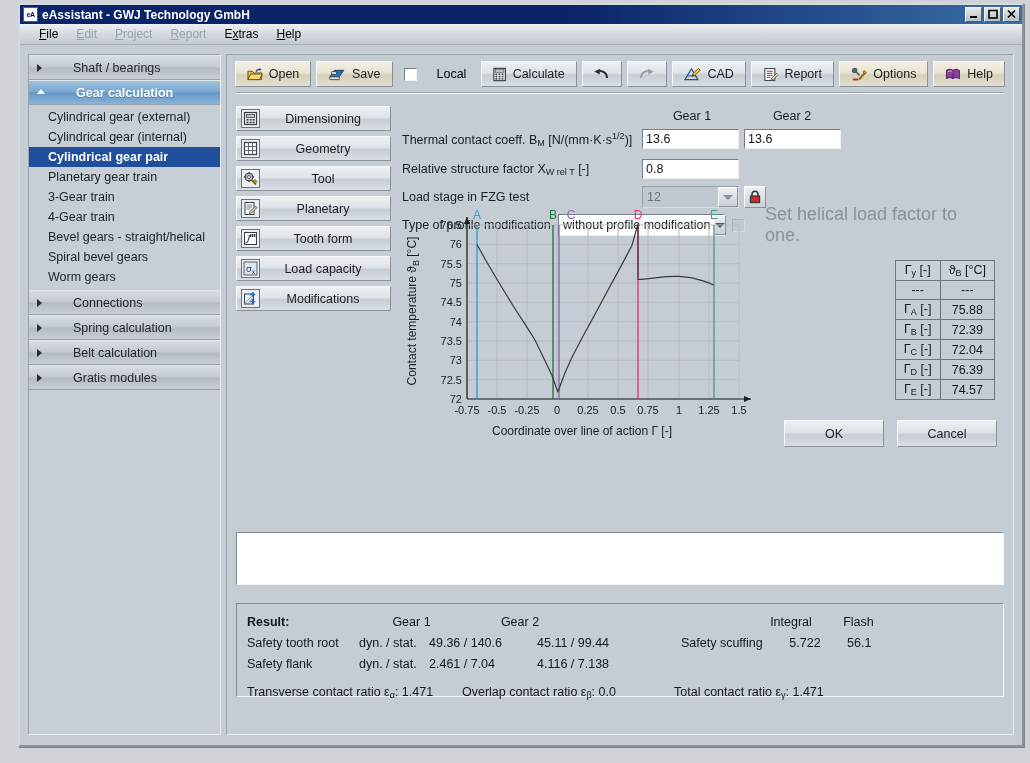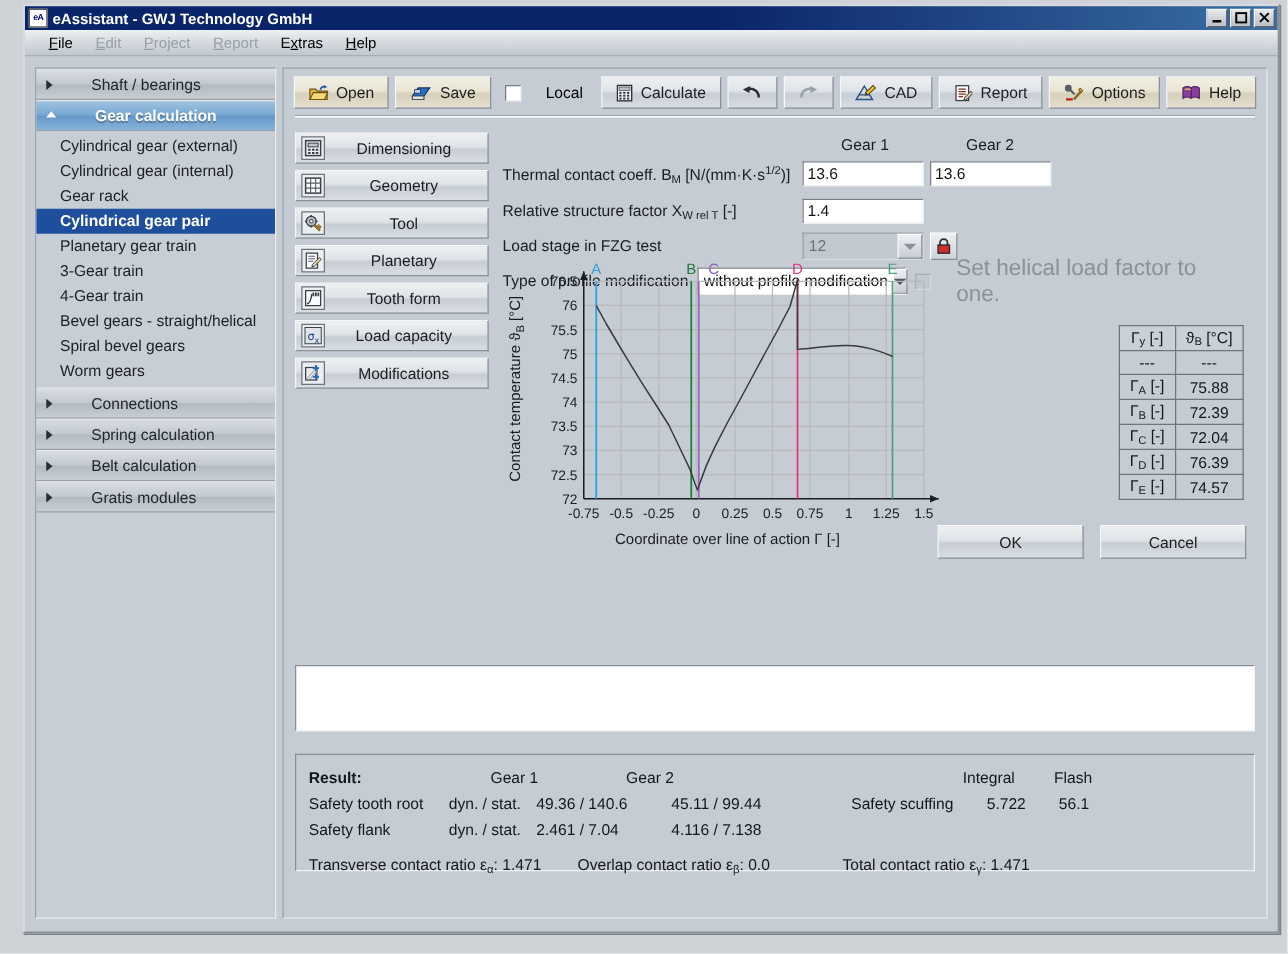--- a/index.html
+++ b/index.html
@@ -294,21 +294,21 @@
     font-weight: normal;
     white-space: nowrap;
   }
   .restable .hd { background: #c9d0d7; }
 
   .okrow {
     position: absolute; right: 16px; top: 365px;
     display: flex; gap: 13px;
   }
   .dlgbtn {
-    width: 117px; height: 27px;
+    width: 100px; height: 27px;
     display: flex; align-items: center; justify-content: center;
     font-size: 12.5px; color: #1a1d21;
     background: linear-gradient(to bottom, #eef0f2 0%, #dfe3e7 45%, #c7cdd4 55%, #d9dee3 100%);
     border: 1px solid;
     border-color: #f6f7f8 #8b9199 #8b9199 #f6f7f8;
     cursor: default;
   }
 
   
   .notebox {
@@ -379,21 +379,20 @@
           <span>Shaft / bearings</span>
         </div>
 
         <div class="grp-header active">
           <span class="tri"></span>
           <span>Gear calculation</span>
         </div>
         <div class="sub-list">
           <div class="sub-item">Cylindrical gear (external)</div>
           <div class="sub-item">Cylindrical gear (internal)</div>
-          <div class="sub-item">Gear rack</div>
           <div class="sub-item selected">Cylindrical gear pair</div>
           <div class="sub-item">Planetary gear train</div>
           <div class="sub-item">3-Gear train</div>
           <div class="sub-item">4-Gear train</div>
           <div class="sub-item">Bevel gears - straight/helical</div>
           <div class="sub-item">Spiral bevel gears</div>
           <div class="sub-item">Worm gears</div>
         </div>
 
         <div class="grp-header">
@@ -622,21 +621,21 @@
             </div>
 
             <div class="frow">
               <div class="flabel"><span>Thermal contact coeff. B</span><span class="sub">M</span><span> [N/(mm·K·s</span><span class="sup">1/2</span><span>)]</span></div>
               <div class="inp">13.6</div>
               <div class="inp">13.6</div>
             </div>
 
             <div class="frow" style="margin-top:4px;">
               <div class="flabel"><span>Relative structure factor X</span><span class="sub">W rel T</span><span> [-]</span></div>
-              <div class="inp">1.4</div>
+              <div class="inp">0.8</div>
             </div>
 
             <div class="frow">
               <div class="flabel">Load stage in FZG test</div>
               <div class="combo dim" style="width:97px;">
                 <div class="val">12</div>
                 <div class="arrow">
                     <i></i>
                   </div>
               </div>

